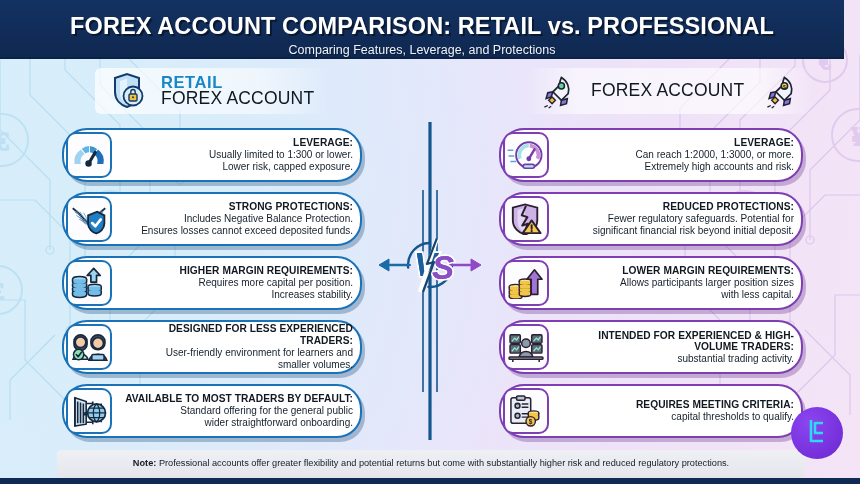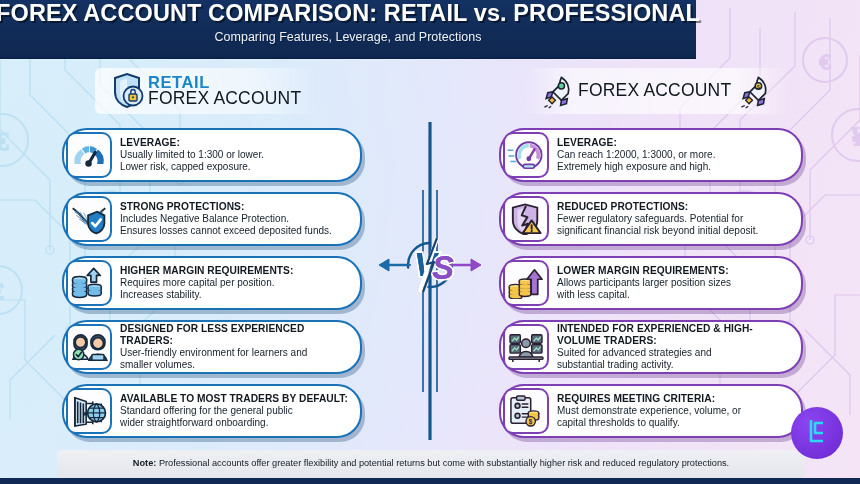--- a/index.html
+++ b/index.html
@@ -17,40 +17,40 @@
       linear-gradient(100deg, #d9eefa 0%, #dfe9fb 28%, #e8e6fb 52%, #efe2f8 72%, #f4e4f6 100%);
     overflow: hidden;
   }
   
   .circuit { position: absolute; top: 0; bottom: 0; pointer-events: none; }
   .circuit.left  { left: -10px;  width: 300px; opacity: .55; }
   .circuit.right { right: -10px; width: 300px; opacity: .55; }
 
   
   #header {
-    position: absolute; left: 0; top: 0; width: 696px; height: 59px;
+    position: absolute; left: 0; top: 0; width: 844px; height: 59px;
     background: linear-gradient(180deg, #133162 0%, #112c58 55%, #0e2850 100%);
     border-bottom: 2px solid #0a2148;
-    display: flex; flex-direction: column; align-items: center; justify-content: flex-start;
+    display: flex; flex-direction: column; align-items: center; justify-content: flex-end;
     z-index: 6;
   }
   #title {
     color: #ffffff; font-size: 23.5px; font-weight: bold; letter-spacing: .1px;
     text-shadow: 2px 2px 0 rgba(0,0,0,.45);
     white-space: nowrap;
   }
   #subtitle {
     color: #eef3fb; font-size: 12.5px; margin-top: 3px; font-weight: normal;
     text-shadow: 1px 1px 0 rgba(0,0,0,.3);
   }
 
   
   .col-head {
     position: absolute; top: 68px; height: 46px;
-    display: flex; align-items: center; gap: 3px;
+    display: flex; align-items: center; gap: 16px;
     padding: 0 16px;
     border-radius: 6px;
     background: linear-gradient(90deg, rgba(255,255,255,.72) 0%, rgba(255,255,255,.55) 70%, rgba(255,255,255,0) 100%);
     z-index: 4;
   }
   .col-head.retail { left: 95px; }
   .col-head.pro    { left: 525px;
     background: linear-gradient(90deg, rgba(255,255,255,0) 0%, rgba(255,255,255,.6) 18%, rgba(255,255,255,.68) 80%, rgba(255,255,255,0) 100%);
   }
   .head-text { line-height: 1.02; }
@@ -59,20 +59,21 @@
   .retail .head-l1 { color: #1a86c8; }
   .pro .head-l1 { color: #8a4fc4; }
 
   
   .card {
     position: absolute; height: 54px;
     background: #ffffff;
     border-radius: 25px;
     display: flex; align-items: center;
     z-index: 3;
+    text-align: right;
   }
   .card.retail {
     left: 62px; width: 300px;
     border: 2.4px solid #1a72b8;
     box-shadow: 3px 4px 0 rgba(18,62,110,.30);
   }
   .card.pro {
     left: 499px; width: 304px;
     border: 2.4px solid #7e3fb5;
     box-shadow: 3px 4px 0 rgba(90,40,130,.30);
@@ -370,21 +371,21 @@
         <path d="M12 22 A12 12 0 0 1 23 5 L23 9 A8 8 0 0 0 15.5 20 Z" fill="#a9e1ea"></path>
         <path d="M24 5 A12 12 0 0 1 34 22 L30.5 20 A8 8 0 0 0 24 9 Z" fill="#c98fd9"></path>
         <path d="M23 21 L29 11" stroke="#7a3fa8" stroke-width="2.6" stroke-linecap="round" fill="none"></path>
         <circle cx="23" cy="21" r="2.6" fill="#6f3ca8"></circle>
         <rect x="17" y="27" width="12" height="4" rx="2" fill="#b9e6ee" stroke="#6f3ca8" stroke-width="1.7"></rect>
       </svg>
     </div>
     <div class="card-text">
       <div class="c-title">LEVERAGE:</div>
       <div class="c-body">Can reach 1:2000, 1:3000, or more.</div>
-      <div class="c-body">Extremely high exposure and high.</div>
+      <div class="c-body">Extremely high accounts and risk.</div>
     </div>
   </div>
 
   <div class="card pro" style="top:192px">
     <div class="icon-box">
       <svg width="36" height="32" viewBox="0 0 38 34">
         <path d="M5 5 L18 1.5 L31 5 L31 18 C31 27 24 32 18 33.5 C12 32 5 27 5 18 Z" fill="#cdb2e8" stroke="#2b2030" stroke-width="2"></path>
         <path d="M10 7.5 L18 5 L18 32 C13.5 30 10 25.5 10 18.5 Z" fill="#e3d5f4"></path>
         <path d="M19 3 L14.5 13 L20.5 15 L15 24 L21 22 L17 33" fill="none" stroke="#2b2030" stroke-width="2.1" stroke-linejoin="round"></path>
         <path d="M25 18.5 L34.5 32 H15.5 Z" fill="#f6c84c" stroke="#2b2030" stroke-width="2" stroke-linejoin="round"></path>
@@ -441,21 +442,20 @@
         <g stroke="#2b2030" stroke-width="1.6">
           <circle cx="20" cy="13" r="4.6" fill="#8b9aaa"></circle>
           <path d="M12.5 28 a7.8 8.5 0 0 1 15 0 z" fill="#8b9aaa"></path>
           <rect x="2" y="27.5" width="36" height="2.6" rx="1" fill="#aebccb"></rect>
           <path d="M6 30 L6 33 M34 30 L34 33"></path>
         </g>
       </svg>
     </div>
     <div class="card-text">
       <div class="c-title">INTENDED FOR EXPERIENCED &amp; HIGH-VOLUME TRADERS:</div>
-      <div class="c-body">Suited for advanced strategies and</div>
       <div class="c-body">substantial trading activity.</div>
     </div>
   </div>
 
   <div class="card pro" style="top:384px">
     <div class="icon-box">
       <svg width="36" height="32" viewBox="0 0 38 34">
         <g stroke="#2b2030" stroke-width="1.6">
           <rect x="3" y="3" width="21" height="27" rx="2.2" fill="#e8eef5"></rect>
           <rect x="9" y="1" width="9" height="4.5" rx="1.3" fill="#b9c7d6"></rect>
@@ -472,21 +472,20 @@
           <ellipse cx="27" cy="19" rx="5.6" ry="2.1" fill="#fbe08a"></ellipse>
           <path d="M21.4 19 v2.4 a5.6 2.1 0 0 0 11.2 0 v-2.4" fill="#f3c64a"></path>
           <path d="M21.4 22.4 v2.4 a5.6 2.1 0 0 0 11.2 0 v-2.4" fill="#f3c64a"></path>
           <circle cx="24" cy="28" r="5" fill="#f3c64a"></circle>
         </g>
         <text x="24" y="31" font-size="7" text-anchor="middle" fill="#2b2030" font-family="Liberation Sans, sans-serif" font-weight="bold">$</text>
       </svg>
     </div>
     <div class="card-text">
       <div class="c-title">REQUIRES MEETING CRITERIA:</div>
-      <div class="c-body">Must demonstrate experience, volume, or</div>
       <div class="c-body">capital thresholds to qualify.</div>
     </div>
   </div>
 
   <svg id="divider" viewBox="0 0 860 484">
     <g stroke="#14568f" fill="none">
       <path d="M430 122 L430 440" stroke-width="3.2"></path>
       <path d="M423 190 L423 392" stroke-width="1.6"></path>
       <path d="M437 190 L437 392" stroke-width="1.6"></path>
       <circle cx="430" cy="265" r="22" stroke-width="2.4" stroke-dasharray="36 30" stroke-linecap="round"></circle>

